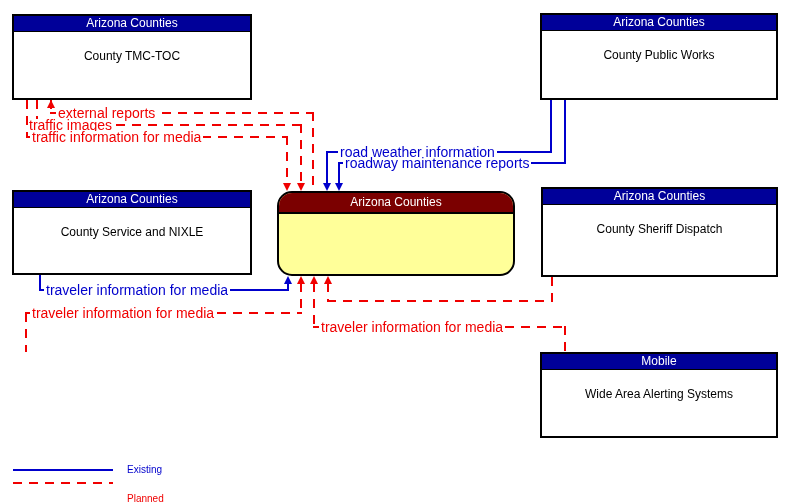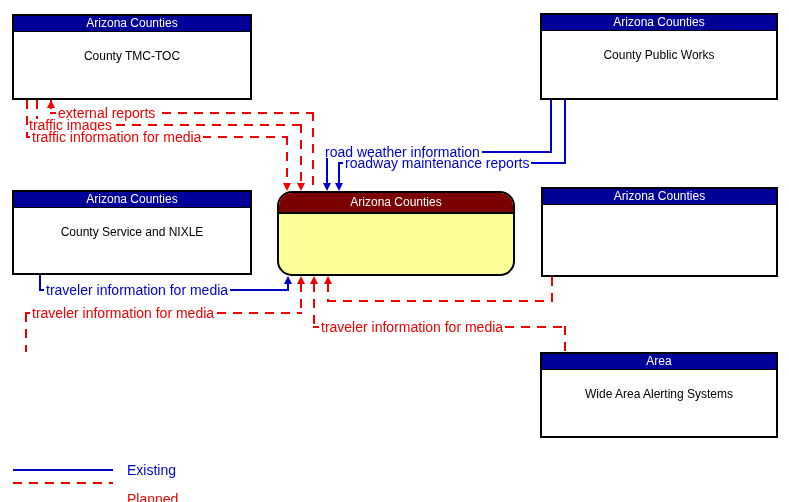--- a/index.html
+++ b/index.html
@@ -24,21 +24,21 @@
   .ar{position:absolute;width:0;height:0;}
   .up.red{border-left:4px solid transparent;border-right:4px solid transparent;border-bottom:8px solid #f00000;}
   .dn.red{border-left:4px solid transparent;border-right:4px solid transparent;border-top:8px solid #f00000;}
   .up.blue{border-left:4px solid transparent;border-right:4px solid transparent;border-bottom:8px solid #0000cc;}
   .dn.blue{border-left:4px solid transparent;border-right:4px solid transparent;border-top:8px solid #0000cc;}
   
   .lbl{position:absolute;font-size:14px;line-height:12px;background:#ffffff;padding:0 2px;
        white-space:nowrap;}
   .lbl.red{color:#f00000;}
   .lbl.blue{color:#0000cc;}
-  .leg-lbl{position:absolute;font-size:14px;line-height:12px;white-space:nowrap;}
+  .leg-lbl{position:absolute;font-size:10px;line-height:12px;white-space:nowrap;}
 </style>
 </head>
 <body>
 
 <div id="canvas">
 
   <div class="box" style="left:12px;top:14px;width:240px;height:86px">
     <div class="hdr navy">Arizona Counties</div>
     <div class="ttl">County TMC-TOC</div>
   </div>
@@ -48,25 +48,26 @@
     <div class="ttl">County Public Works</div>
   </div>
 
   <div class="box" style="left:12px;top:190px;width:240px;height:85px">
     <div class="hdr navy">Arizona Counties</div>
     <div class="ttl">County Service and NIXLE</div>
   </div>
 
   <div class="box" style="left:541px;top:187px;width:237px;height:90px">
     <div class="hdr navy">Arizona Counties</div>
+    <div class="ttl">County Sheriff Dispatch</div>
   </div>
 
 
   <div class="box" style="left:540px;top:352px;width:238px;height:86px">
-    <div class="hdr navy">Area</div>
+    <div class="hdr navy">Mobile</div>
     <div class="ttl">Wide Area Alerting Systems</div>
   </div>
 
   <div id="appbox">
     <div class="hdr-maroon">Arizona Counties</div>
   </div>
 
   <div class="rv" style="left:50px;top:100px;height:13px"></div>
   <div class="ar up red" style="left:47px;top:100px"></div>
   <div class="rh" style="left:50px;top:112px;width:264px"></div>
@@ -82,21 +83,21 @@
   <div class="rv" style="left:26px;top:100px;height:37px"></div>
   <div class="rh" style="left:26px;top:136px;width:262px"></div>
   <div class="rv" style="left:286px;top:136px;height:47px"></div>
   <div class="ar dn red" style="left:283px;top:183px"></div>
   <span class="lbl red" style="left:30px;top:131px">traffic information for media</span>
 
   <div class="bv" style="left:550px;top:100px;height:52px"></div>
   <div class="bh" style="left:326px;top:151px;width:226px"></div>
   <div class="bv" style="left:326px;top:151px;height:32px"></div>
   <div class="ar dn blue" style="left:323px;top:183px"></div>
-  <span class="lbl blue" style="left:323px;top:146px">road weather information</span>
+  <span class="lbl blue" style="left:338px;top:146px">road weather information</span>
 
   <div class="bv" style="left:564px;top:100px;height:63px"></div>
   <div class="bh" style="left:338px;top:162px;width:228px"></div>
   <div class="bv" style="left:338px;top:162px;height:21px"></div>
   <div class="ar dn blue" style="left:335px;top:183px"></div>
   <span class="lbl blue" style="left:343px;top:157px">roadway maintenance reports</span>
 
   <div class="bv" style="left:39px;top:275px;height:16px"></div>
   <div class="bh" style="left:39px;top:289px;width:250px"></div>
   <div class="bv" style="left:287px;top:283px;height:7px"></div>

